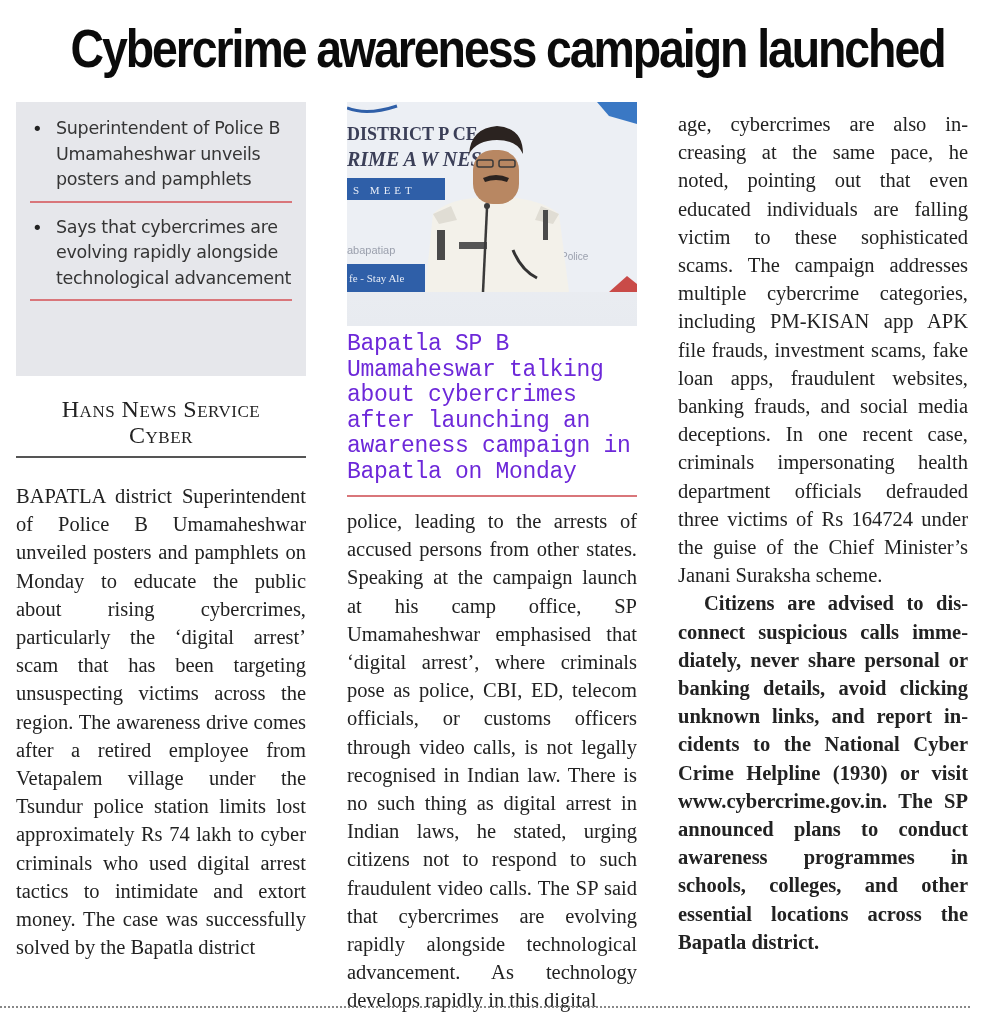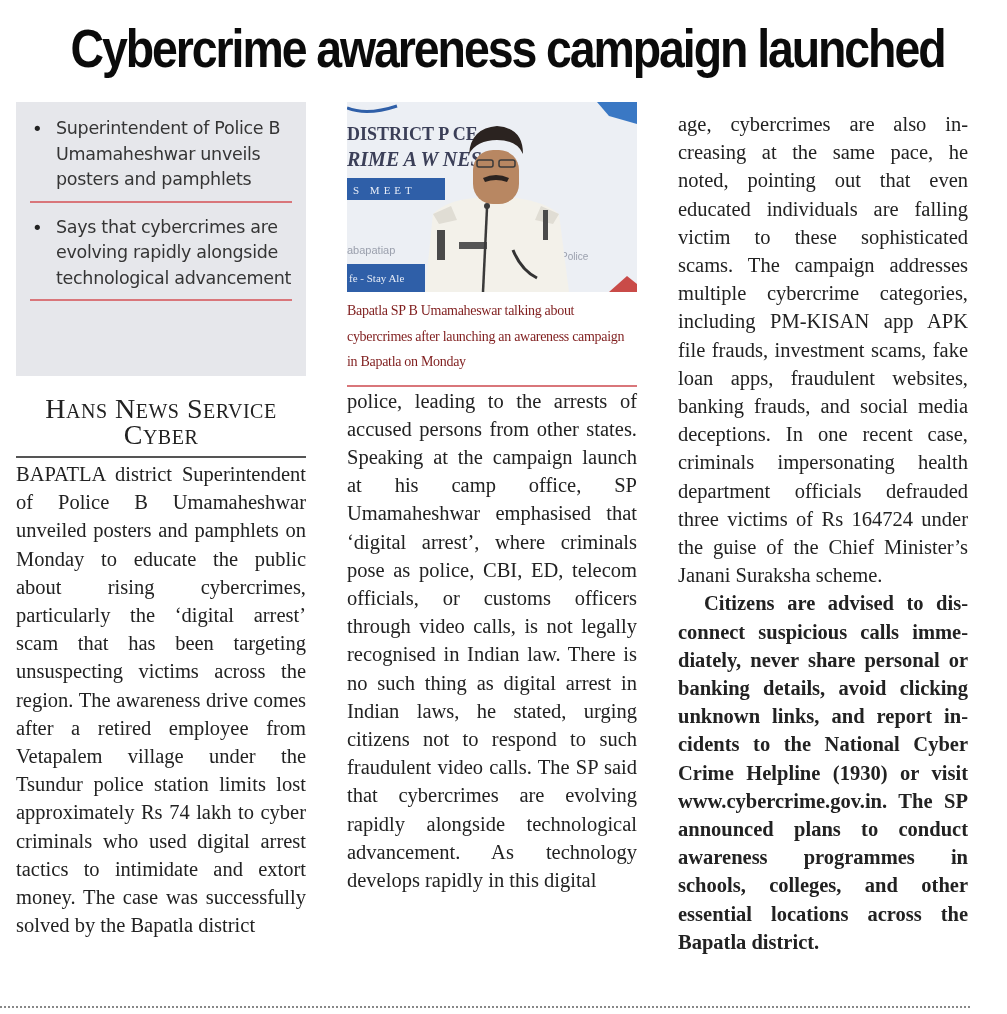--- a/index.html
+++ b/index.html
@@ -23,38 +23,38 @@
       background: #e6e7eb; padding: 14px 14px 14px 14px; width: 262px;
       height: 246px;
       font-family: "DejaVu Sans", sans-serif; font-size: 17.5px; line-height: 25.5px;
       color: #353535; letter-spacing: -0.3px;
     }
     .hl-item { position: relative; padding-left: 26px; padding-bottom: 8px; margin-bottom: 12px;
       border-bottom: 2px solid #d9767a; }
     .hl-bullet { position: absolute; left: 2px; top: 0; font-size: 18px; color: #222; }
     .byline {
       text-align: center; font-family: "Liberation Serif", serif; font-variant: small-caps;
-      font-size: 28px; line-height: 26px; color: #222; margin-top: 20px; letter-spacing: 0.5px;
+      font-size: 24px; line-height: 26px; color: #222; margin-top: 20px; letter-spacing: 0.5px;
     }
     .byline-rule { border-top: 2px solid #555; margin-top: 8px; width: 290px; }
     .body-text {
       font-family: "Liberation Serif", serif; font-size: 20.5px; line-height: 28.2px;
       color: #222; text-align: justify; hyphens: manual;
     }
-    .col1 .body-text { margin-top: 2px; }
+    .col1 .body-text { margin-top: 24px; }
     .photo {
-      width: 290px; height: 190px; position: relative; overflow: hidden;
+      width: 290px; height: 224px; position: relative; overflow: hidden;
       background: linear-gradient(180deg, #f0f2f6 0%, #e8ebf0 100%);
     }
     .caption {
-      font-family: Liberation Serif, serif; font-size: 14px; line-height: 25.5px;
-      color: #7f1d1d; margin-top: 6px; padding-bottom: 10px; border-bottom: 2px solid #d9767a;
+      font-family: Liberation Mono, monospace; font-size: 23px; line-height: 25.5px;
+      color: #6d28d9; margin-top: 6px; padding-bottom: 10px; border-bottom: 2px solid #d9767a;
       letter-spacing: -0.3px;
     }
-    .col2 .body-text { margin-top: 0; }
+    .col2 .body-text { margin-top: 10px; }
     .indent { text-indent: 26px; display: block; font-weight: bold; }
     .bottom-rule {
       position: absolute; left: 0; top: 1006px; width: 970px; height: 0;
       border-top: 2px dotted #888;
     }
   </style>
 </head>
 <body>
 
 <div class="headline">Cybercrime awareness campaign launched</div>

